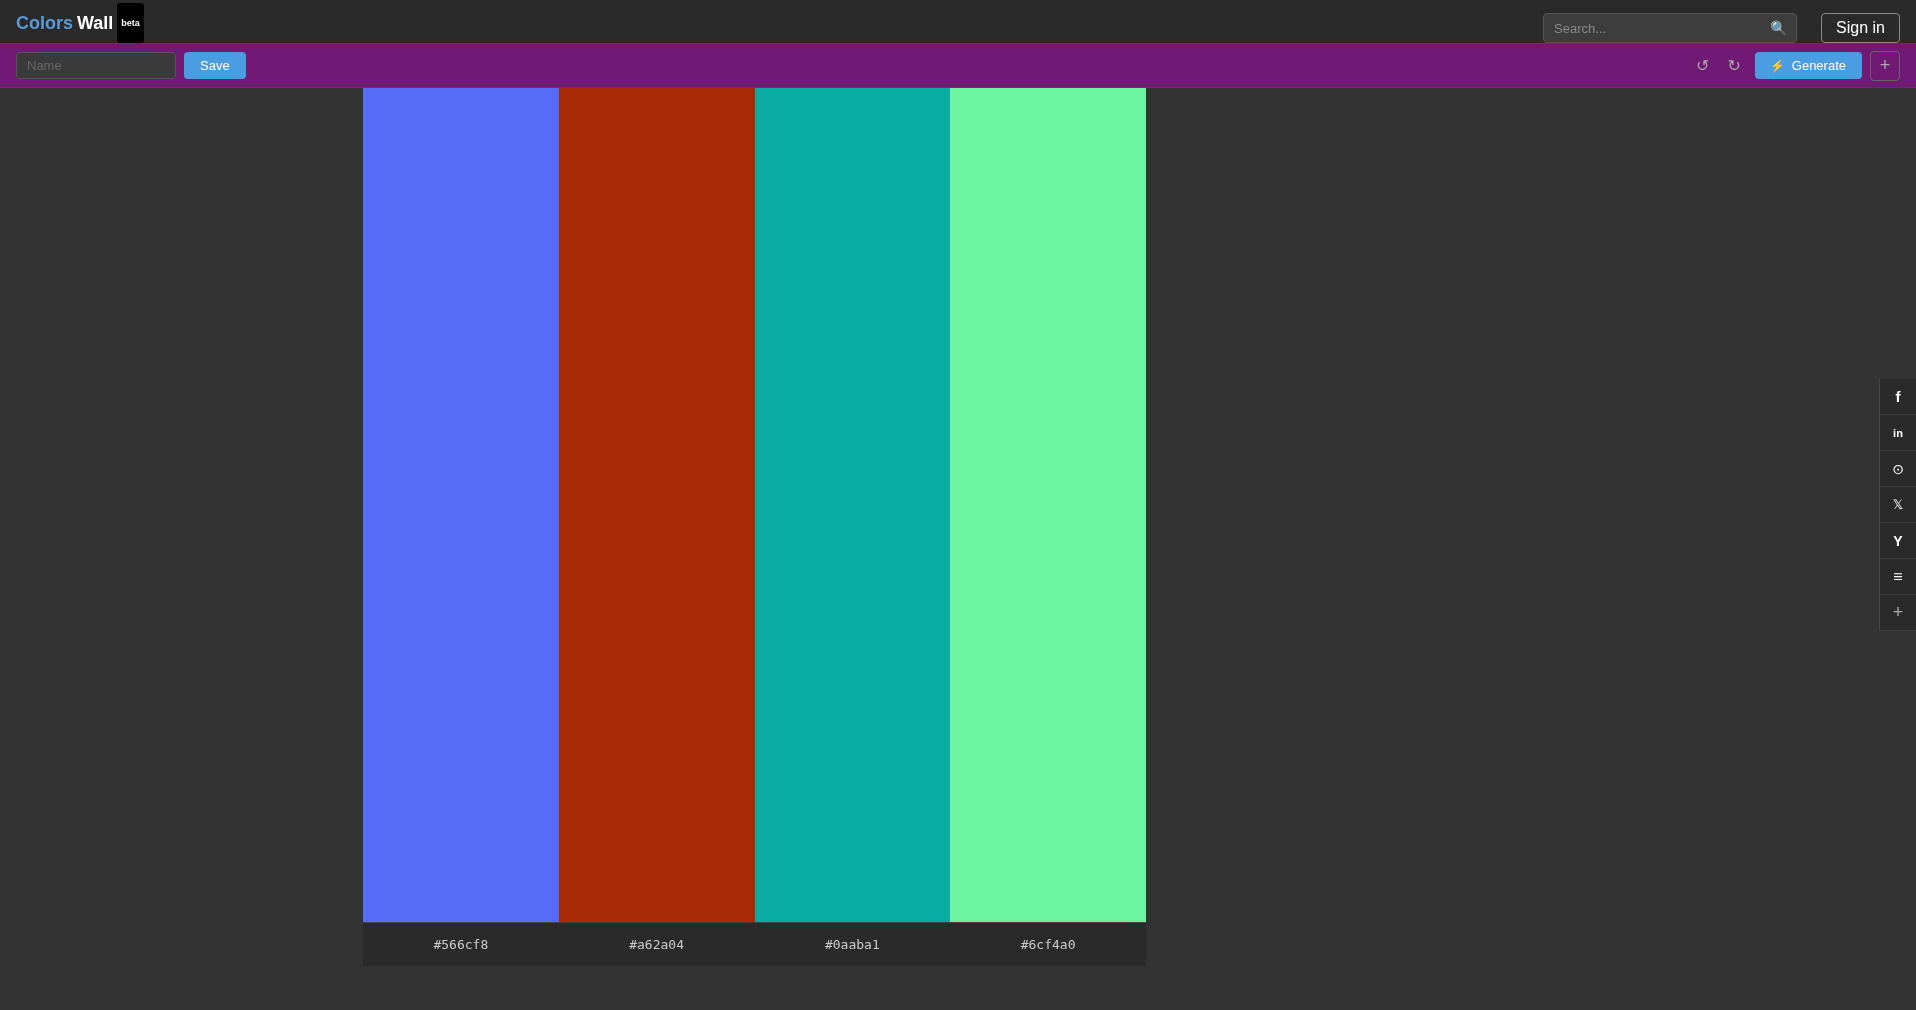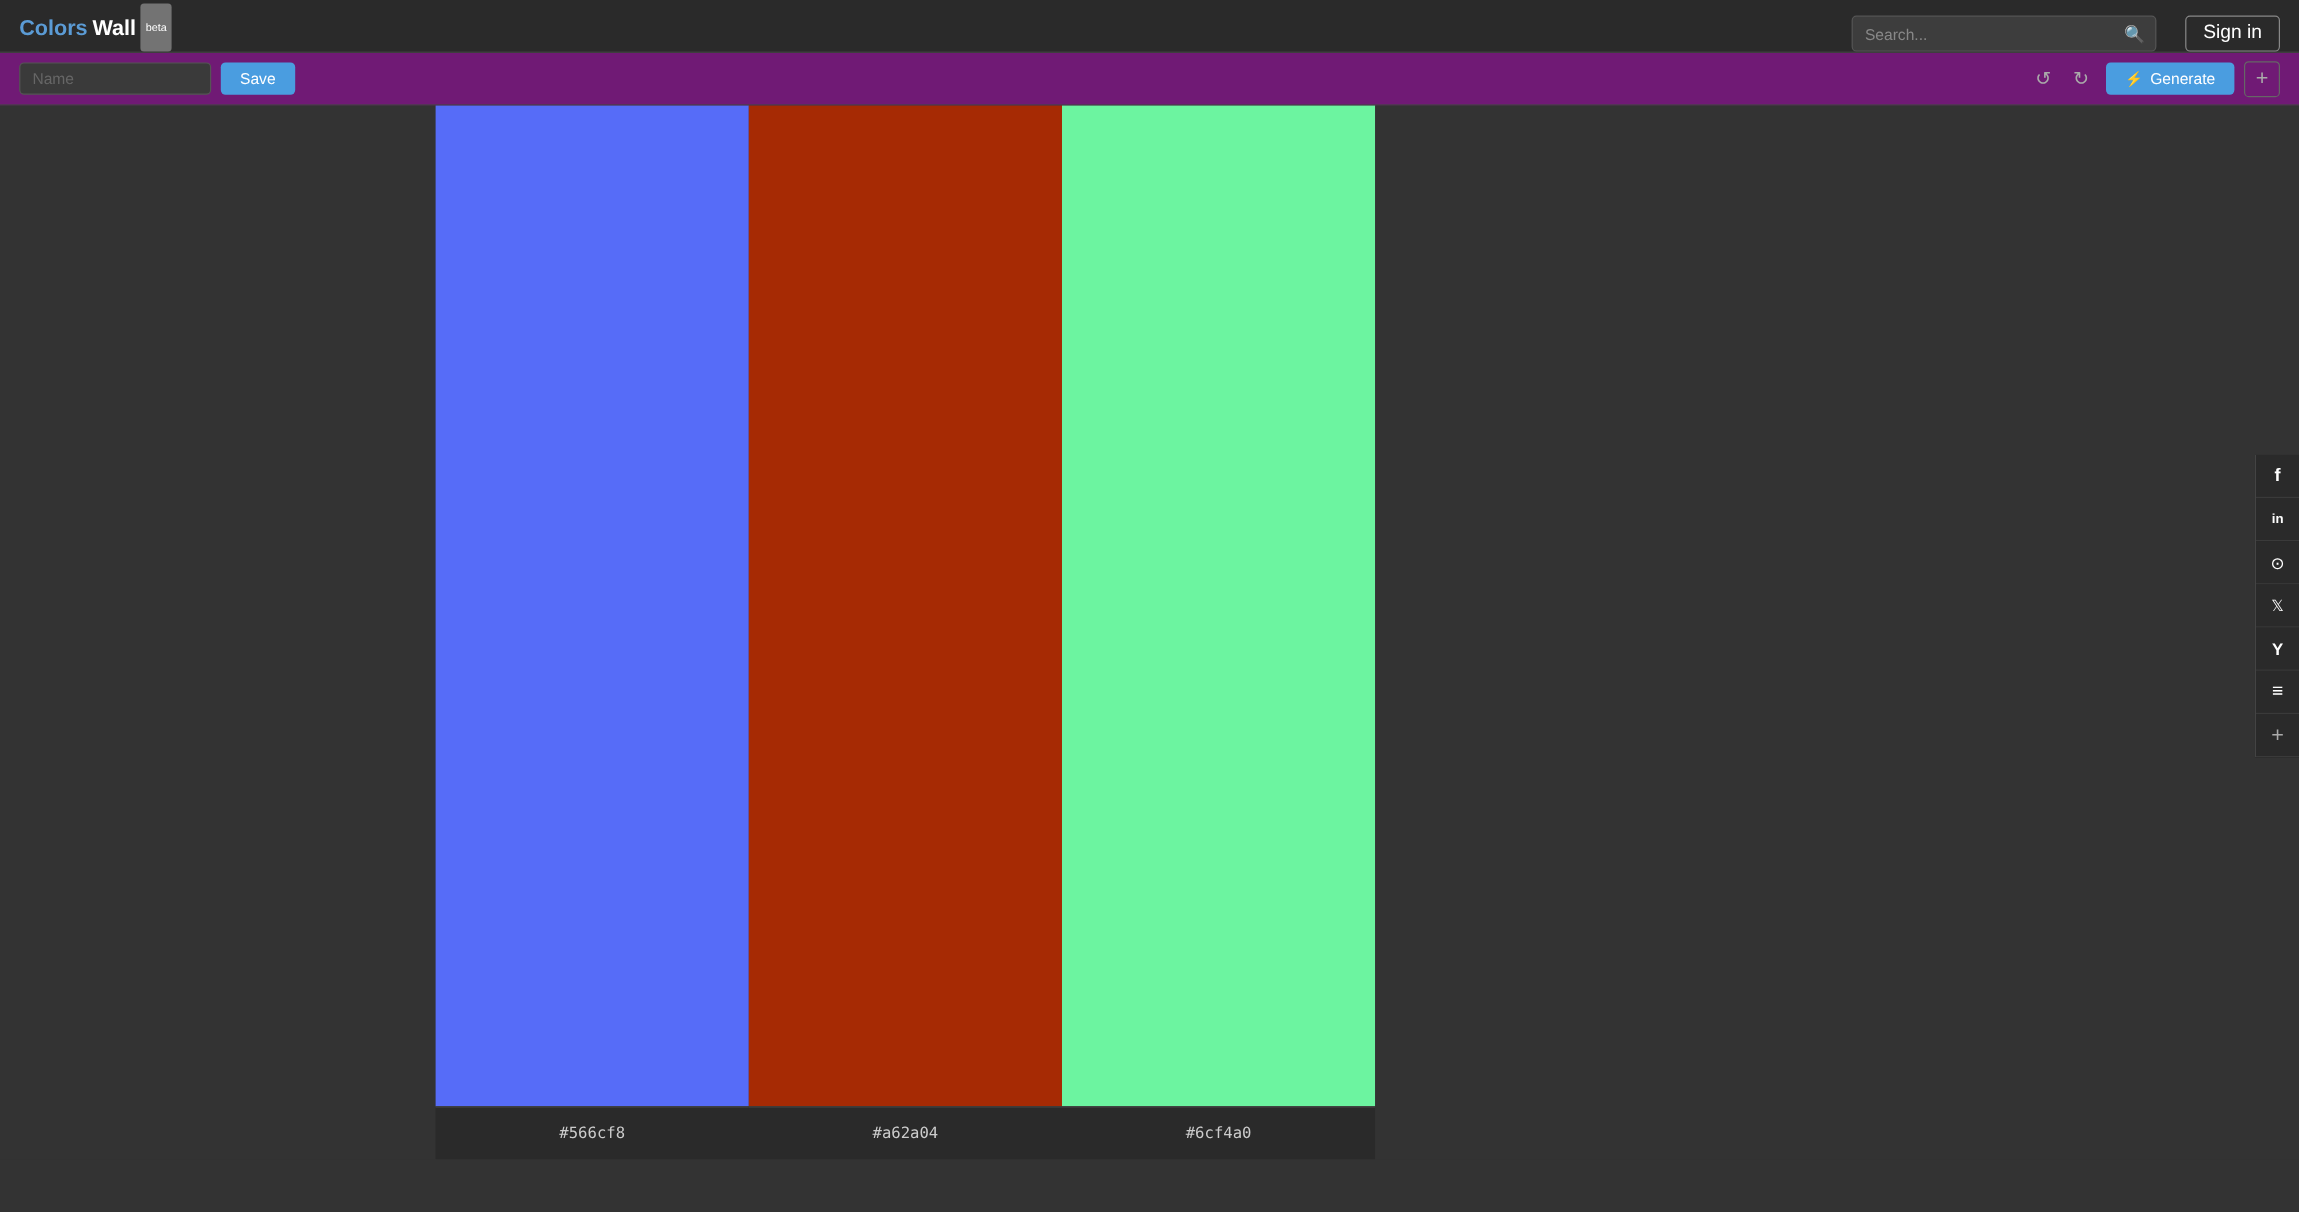--- a/index.html
+++ b/index.html
@@ -31,26 +31,26 @@
       gap: 4px;
       font-size: 18px;
       font-weight: bold;
       color: #ffffff;
       text-decoration: none;
     }
     .logo .brand {
       color: #5b9bd5;
     }
     .beta-badge {
-      background: #737373;
+      background: #000000;
       color: white;
       font-size: 9px;
       padding: 15px 4px;
       border-radius: 3px;
-      font-weight: normal;
+      font-weight: bold;
       vertical-align: super;
     }
     .nav-item {
       font-size: 14px;
       color: #cccccc;
       cursor: pointer;
       padding: 0 4px;
       height: 44px;
       display: flex;
       align-items: center;
@@ -300,20 +300,24 @@
       <div class="color-block" style="background:#566cf8;"></div>
       <div class="color-label">#566cf8</div>
     </div>
 
 
     <div class="color-strip">
       <div class="color-block" style="background:#a62a04;"></div>
       <div class="color-label">#a62a04</div>
     </div>
 
+    <div class="color-strip">
+      <div class="color-block" style="background:#0aaba1;"></div>
+      <div class="color-label">#0aaba1</div>
+    </div>
 
     <div class="color-strip">
       <div class="color-block" style="background:#6cf4a0;"></div>
       <div class="color-label">#6cf4a0</div>
     </div>
   </div>
 
   <div class="right-space"></div>
 </div>
 

